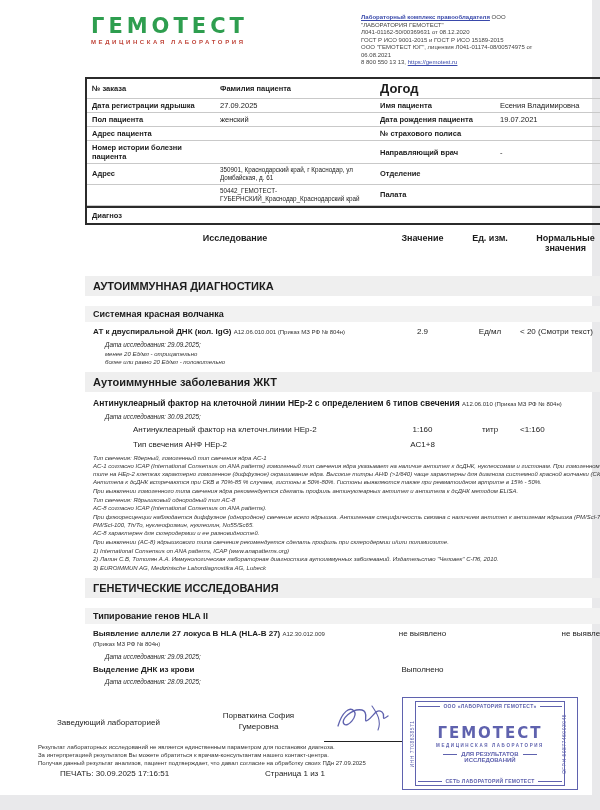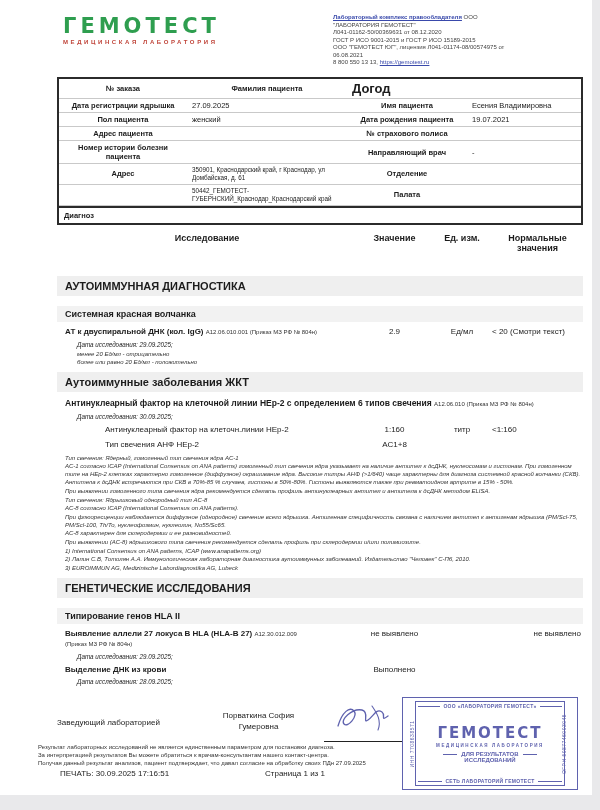--- a/index.html
+++ b/index.html
@@ -2,38 +2,38 @@
 <html><head>
 <meta charset="utf-8">
 <style>
   :root{
     --green:#2e9e4f; --red:#c0453a; --link:#3949ab; --stamp:#5f62ae;
     --ink:#1c1c1c; --muted:#444; --band:#efefef; --line:#c9c9c9; --border:#2b2b2b;
   }
   *{margin:0;padding:0;box-sizing:border-box;}
   html,body{width:600px;height:810px;}
   body{background:#e9e9eb;font-family:"Liberation Sans","DejaVu Sans",sans-serif;color:var(--ink);position:relative;overflow:hidden;}
-  .page{position:absolute;top:0;left:0;width:592px;height:795px;background:#fff;}
+  .page{position:absolute;top:0;left:0;width:592px;height:795px;background:#fff;padding-left:28px;}
   .content{padding:10px 9px 0 57px;}
   .inner{width:526px;}
 
   
   .hdr{display:flex;justify-content:space-between;align-items:flex-start;margin:4px 0 10px 6px;}
   .logo .brand{color:var(--green);font-weight:bold;font-size:21px;letter-spacing:4px;font-family:"DejaVu Sans",sans-serif;}
   .logo .brand-sub{color:var(--red);font-size:6px;font-weight:bold;letter-spacing:2.6px;margin-top:1px;}
   .lic{width:190px;margin-right:60px;font-size:6px;line-height:1.25;color:var(--muted);}
   .lic a{color:var(--link);text-decoration:underline;cursor:pointer;}
   .lic .lnk{color:var(--link);text-decoration:underline;font-weight:bold;}
 
   
   .ptable{border:2px solid var(--border);font-size:7.5px;}
   .prow{display:grid;grid-template-columns:128px 160px 120px 118px;border-bottom:1px solid var(--line);align-items:center;}
   .prow:last-child{border-bottom:none;}
   .pcell{padding:2px 5px;line-height:1.2;}
-  .pl{font-weight:bold;text-align:center;}
+  .pl{font-weight:bold;}
   .big{font-size:13px;font-weight:bold;}
   .tiny{font-size:6.3px;line-height:1.25;}
   .diag{border-top:2px solid var(--border);padding:3px 5px;font-weight:bold;font-size:7.5px;}
 
   
   .rhead{display:grid;grid-template-columns:300px 75px 60px 91px;font-weight:bold;font-size:9px;margin:8px 0 22px;}
   .rhead div{text-align:center;line-height:1.2;}
   .band{background:var(--band);font-weight:bold;font-size:11px;padding:4px 8px;margin-top:6px;}
   .subband{background:#f2f2f2;font-weight:bold;font-size:9px;padding:3px 8px;margin-top:10px;}
   .rrow{display:grid;grid-template-columns:300px 75px 60px 91px;font-size:8px;margin-top:5px;}

